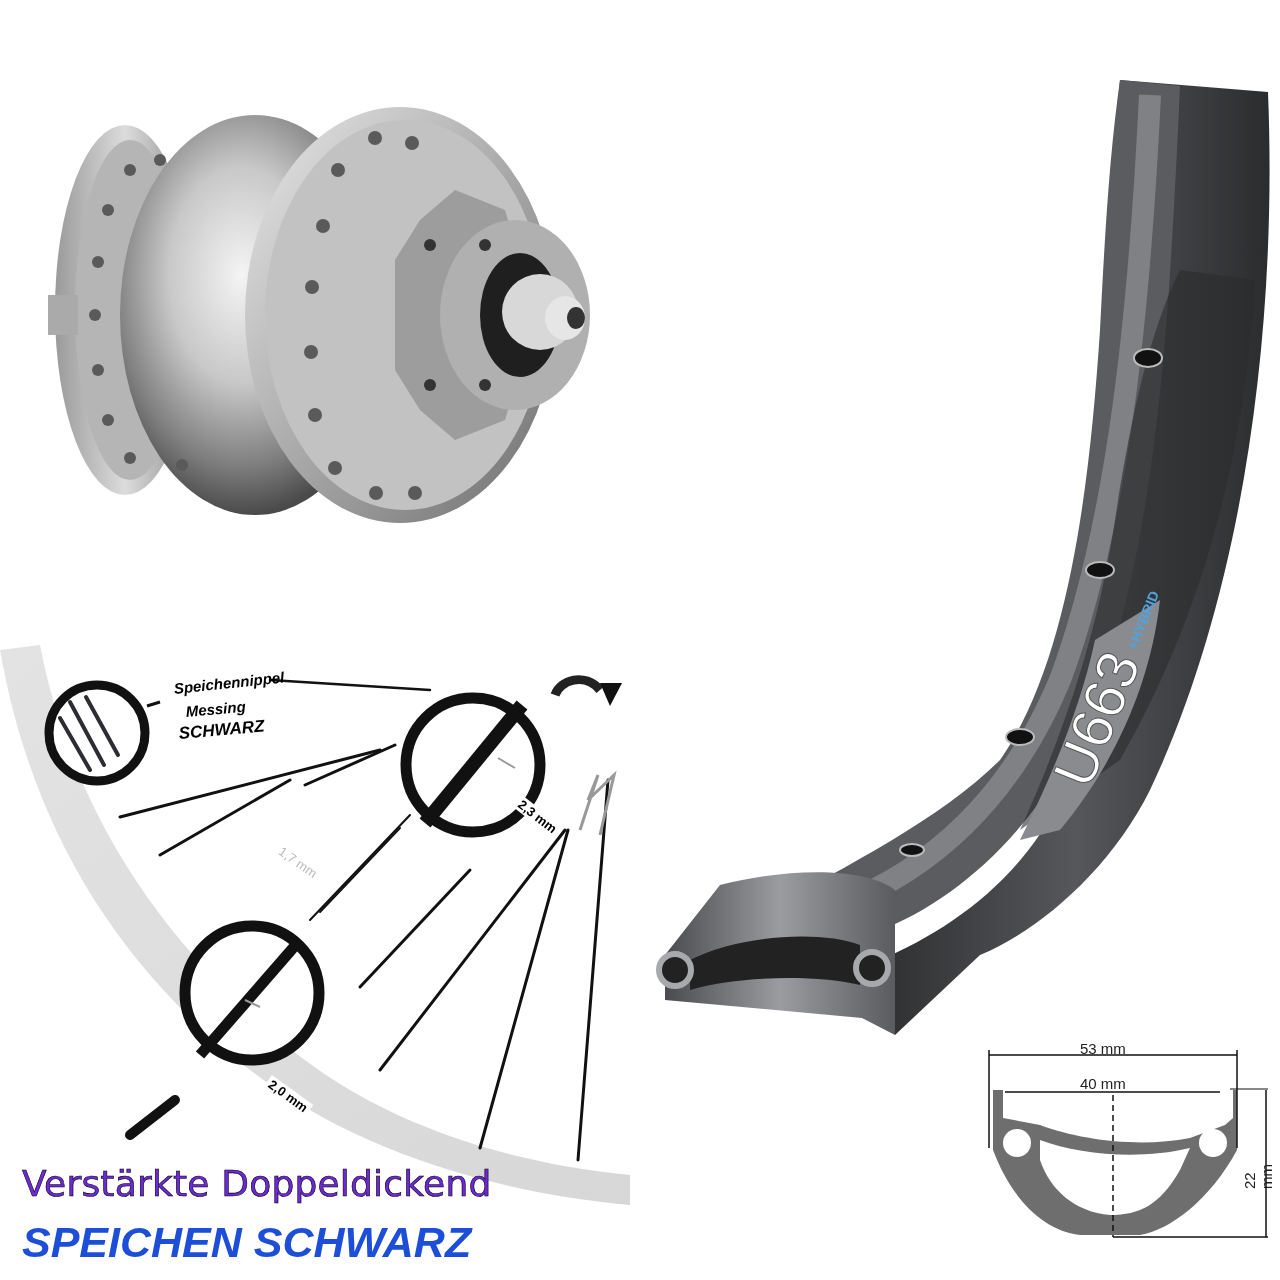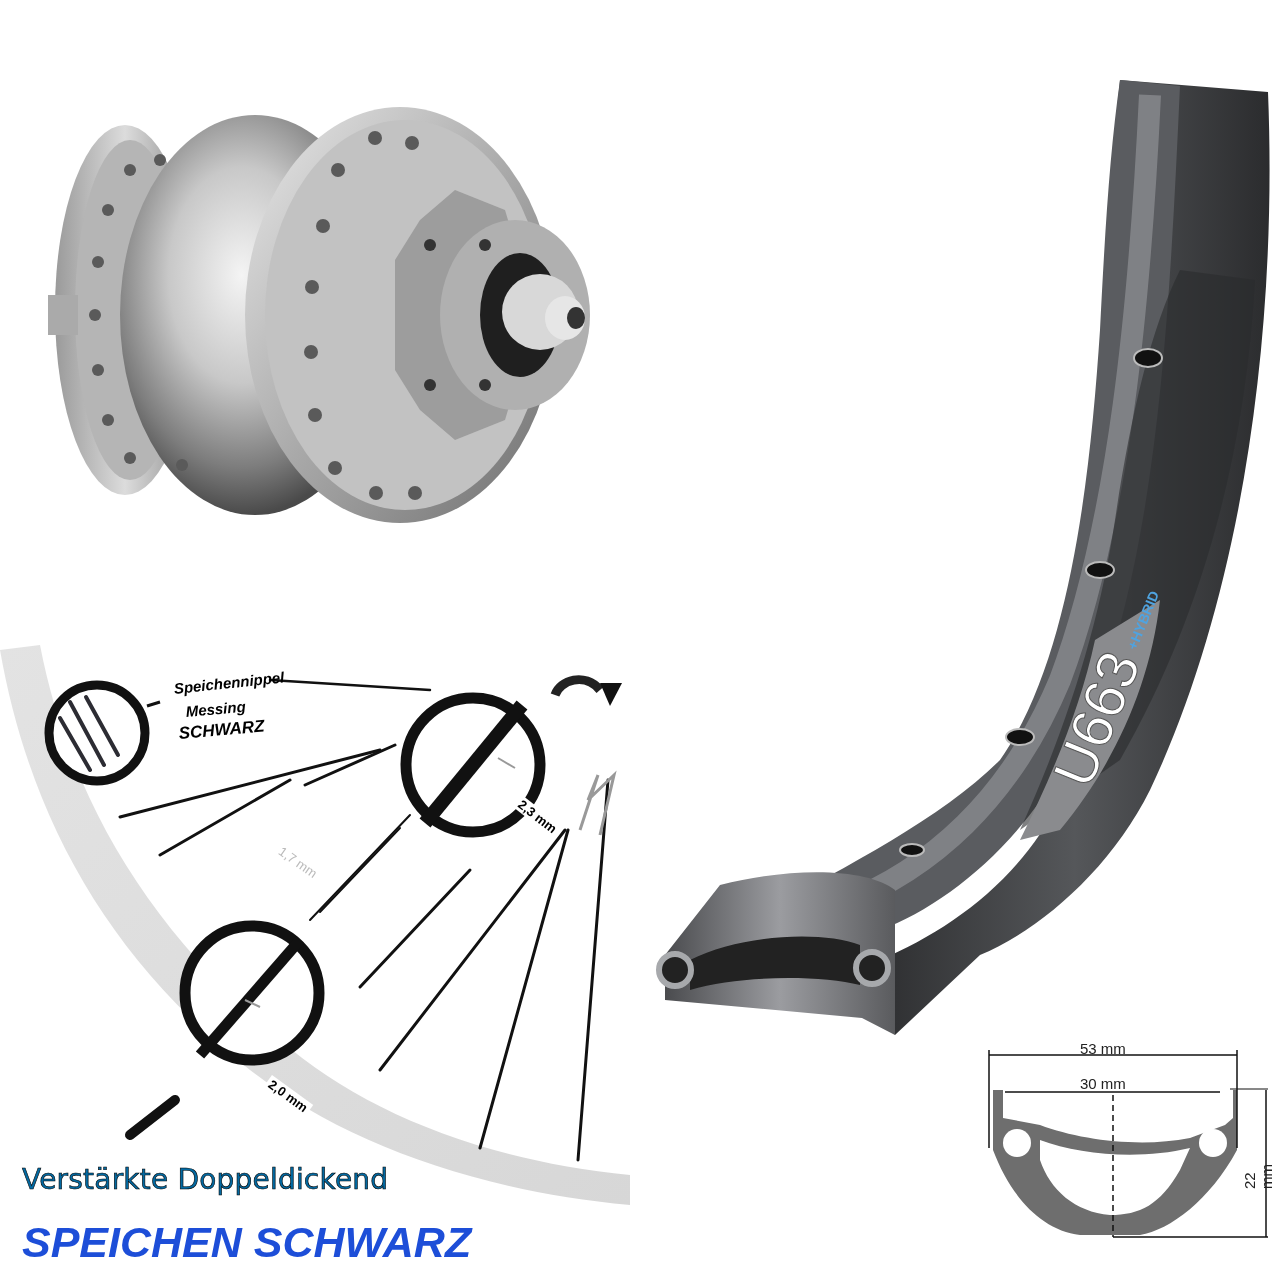--- a/index.html
+++ b/index.html
@@ -1,19 +1,19 @@
 <!DOCTYPE html>
 <html><head>
 <meta charset="utf-8">
 <style>
   html, body { margin:0; padding:0; background:#ffffff; }
   body { width:1280px; height:1280px; position:relative; overflow:hidden; font-family:"DejaVu Sans", sans-serif; }
   .abs { position:absolute; }
   svg { position:absolute; left:0; top:0; }
-  .title1 { left:22px; top:1163px; font-family:"DejaVu Sans", sans-serif; font-size:28px; font-weight:400; color:#0369a1; letter-spacing:0.2px; -webkit-text-stroke:0.6px #000; }
+  .title1 { left:22px; top:1163px; font-family:"DejaVu Sans", sans-serif; font-size:36px; font-weight:400; color:#6d28d9; letter-spacing:0.2px; -webkit-text-stroke:0.6px #000; }
   .title2 { left:22px; top:1218px; font-family:"Liberation Sans", sans-serif; font-size:43px; font-weight:700; font-style:italic; color:#1d4ed8; }
   .lbl-nipple { font-family:"Liberation Sans", sans-serif; font-weight:700; font-style:italic; color:#000; transform-origin:left top; }
   .mm { font-family:"Liberation Sans", sans-serif; font-weight:700; font-size:13px; color:#000; background:#fff; padding:0 3px; transform-origin:left top; }
   .dim { font-family:"Liberation Sans", sans-serif; font-size:15px; color:#222; }
 </style>
 </head>
 <body>
 
 <svg width="1280" height="1280" viewBox="0 0 1280 1280">
   <defs>
@@ -185,14 +185,14 @@
 <div class="abs lbl-nipple" style="left:178px;top:724px;font-size:17px;transform:rotate(-5deg);">SCHWARZ</div>
 
 <div class="abs mm" style="left:522px;top:795px;transform:rotate(38deg);">2,3 mm</div>
 <div class="abs mm" style="left:282px;top:842px;color:#bbb;background:transparent;font-weight:400;transform:rotate(35deg);">1,7 mm</div>
 <div class="abs mm" style="left:272px;top:1075px;transform:rotate(36deg);">2,0 mm</div>
 
 <div class="abs title1">Verstärkte Doppeldickend</div>
 <div class="abs title2">SPEICHEN SCHWARZ</div>
 
 <div class="abs dim" style="left:1080px;top:1040px;">53 mm</div>
-<div class="abs dim" style="left:1080px;top:1075px;">30 mm</div>
+<div class="abs dim" style="left:1080px;top:1075px;">40 mm</div>
 <div class="abs dim" style="left:1236px;top:1150px;transform:rotate(-90deg);transform-origin:center;">22 mm</div>
 
 </body></html>

